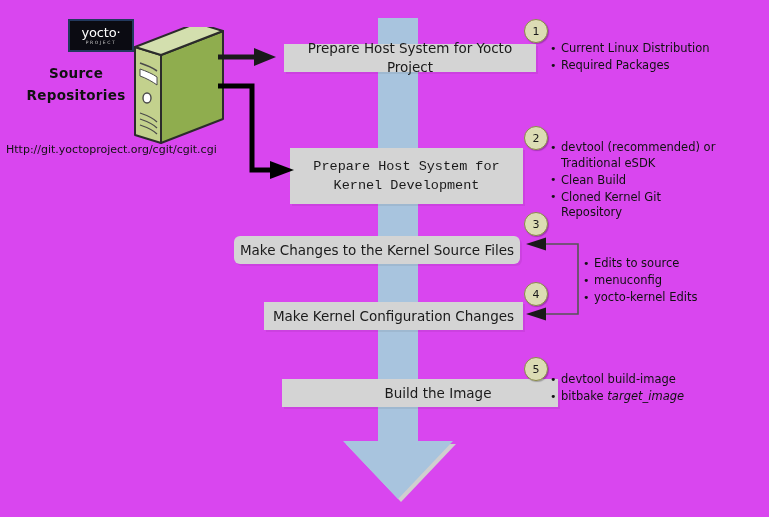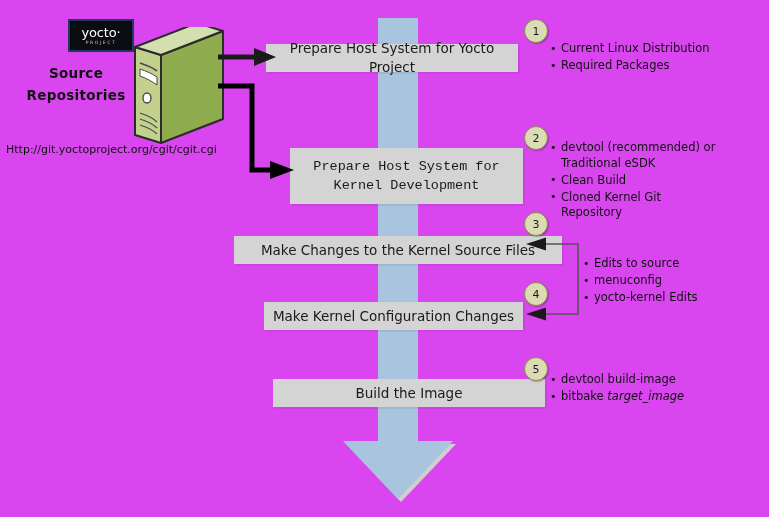--- a/index.html
+++ b/index.html
@@ -225,37 +225,37 @@
     <polyline points="0,8 34,8 34,92 56,92" fill="none" stroke="#000000" stroke-width="5" stroke-linejoin="miter"></polyline>
     <polygon points="52,83 76,92 52,101" fill="#000000"></polygon>
   </svg>
 
   <svg class="conn" style="left:520px; top:236px;" width="80" height="90" xmlns="http://www.w3.org/2000/svg">
     <polyline points="14,8 58,8 58,78 14,78" fill="none" stroke="#555555" stroke-width="1.6"></polyline>
     <polygon points="26,1.5 26,14.5 6,8" fill="#1a1a1a"></polygon>
     <polygon points="26,71.5 26,84.5 6,78" fill="#1a1a1a"></polygon>
   </svg>
 
-  <div class="pbox" style="left:266px; top:44px; width:252px; height:28px;">
+  <div class="pbox" style="left:284px; top:44px; width:252px; height:28px;">
     <span>Prepare Host System for Yocto Project</span>
   </div>
 
   <div class="pbox" style="left:290px; top:148px; width:233px; height:56px;font-family:Liberation Mono, monospace;">
     <span>Prepare Host System for Kernel Development</span>
   </div>
 
-  <div class="pbox" style="left:234px; top:236px; width:328px; height:28px;">
+  <div class="pbox" style="left:234px; top:236px; width:286px; height:28px;border-radius:6px;">
     <span>Make Changes to the Kernel Source Files</span>
   </div>
 
   <div class="pbox" style="left:264px; top:302px; width:259px; height:28px;">
     <span>Make Kernel Configuration Changes</span>
   </div>
 
-  <div class="pbox" style="left:273px; top:379px; width:272px; height:28px;">
+  <div class="pbox" style="left:282px; top:379px; width:240px; height:28px;padding-left:36px;">
     <span>Build the Image</span>
   </div>
 
   <div class="step-circle" style="left:524px; top:19px;">
     <span>1</span>
   </div>
   <div class="step-circle" style="left:524px; top:126px;">
     <span>2</span>
   </div>
   <div class="step-circle" style="left:524px; top:212px;">

